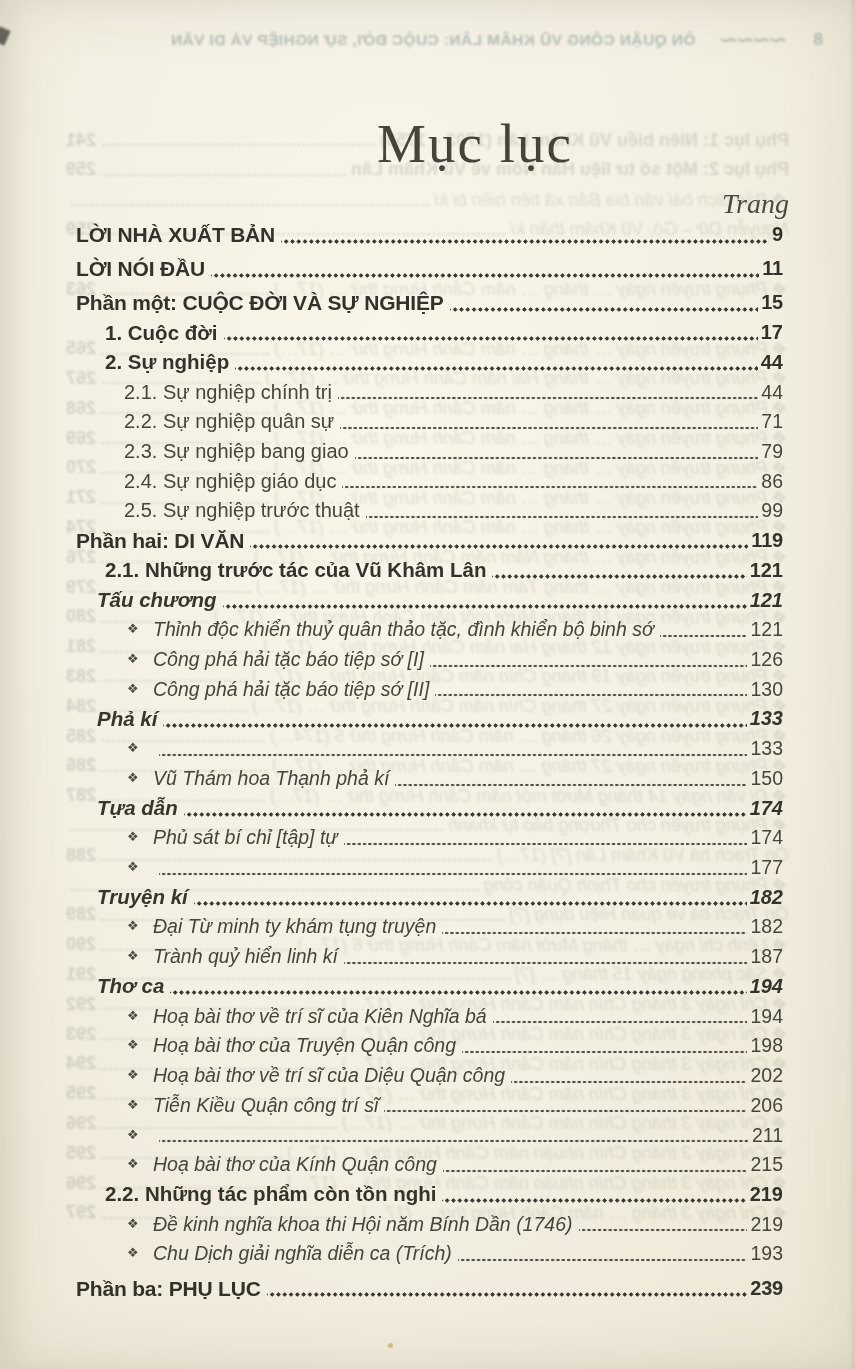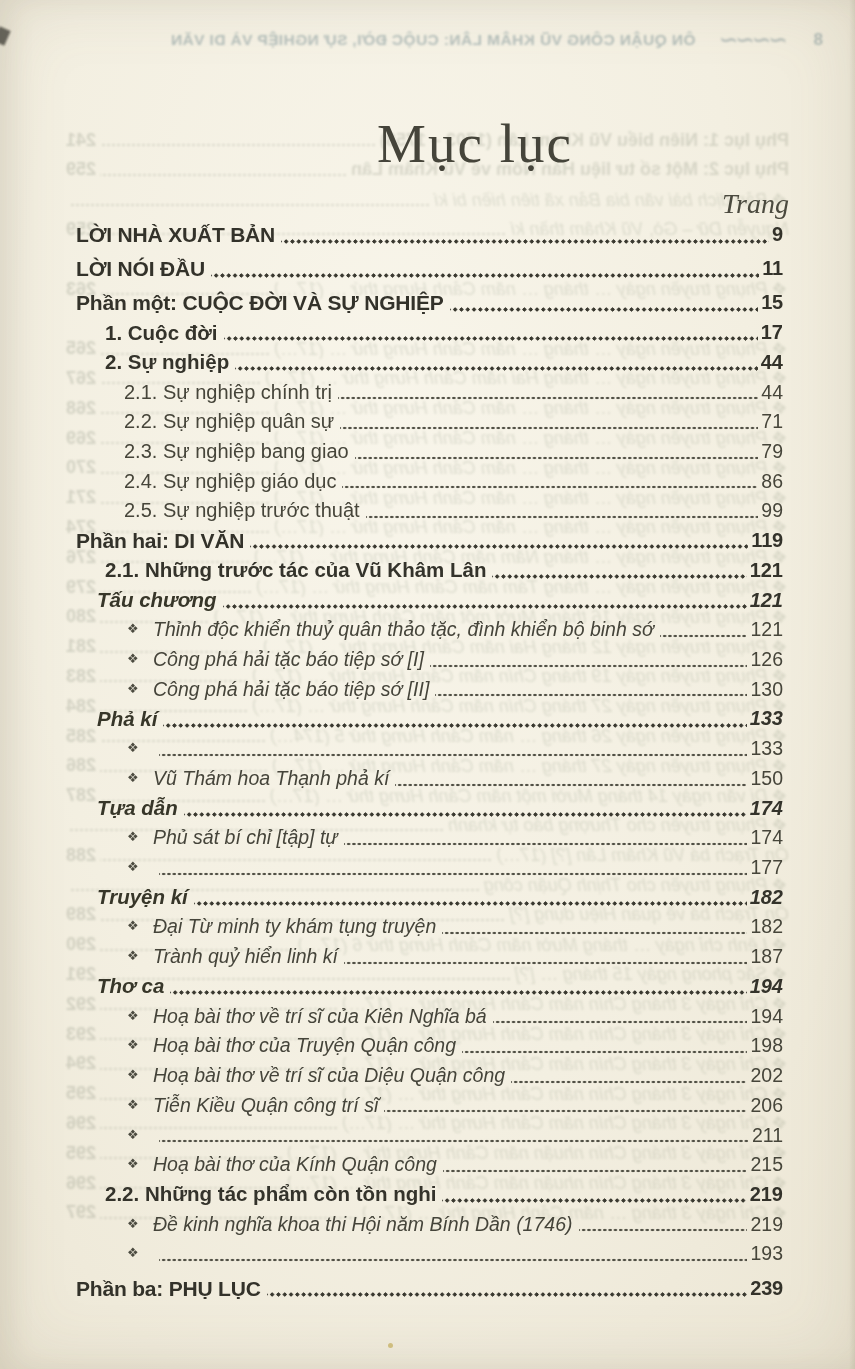--- a/index.html
+++ b/index.html
@@ -452,20 +452,21 @@
         <span class="pg">219</span>
       </div>
       <div class="row bullet">
         <span class="marker">❖</span>
         <span class="txt">Đề kinh nghĩa khoa thi Hội năm Bính Dần (1746)</span>
         <span class="leader"></span>
         <span class="pg">219</span>
       </div>
       <div class="row bullet">
         <span class="marker">❖</span>
+        <span class="txt">Chu Dịch giải nghĩa diễn ca (Trích)</span>
         <span class="leader"></span>
         <span class="pg">193</span>
       </div>
       <div class="row section">
         <span class="txt">Phần ba: PHỤ LỤC</span>
         <span class="leader"></span>
         <span class="pg">239</span>
       </div>
     </div>
 

